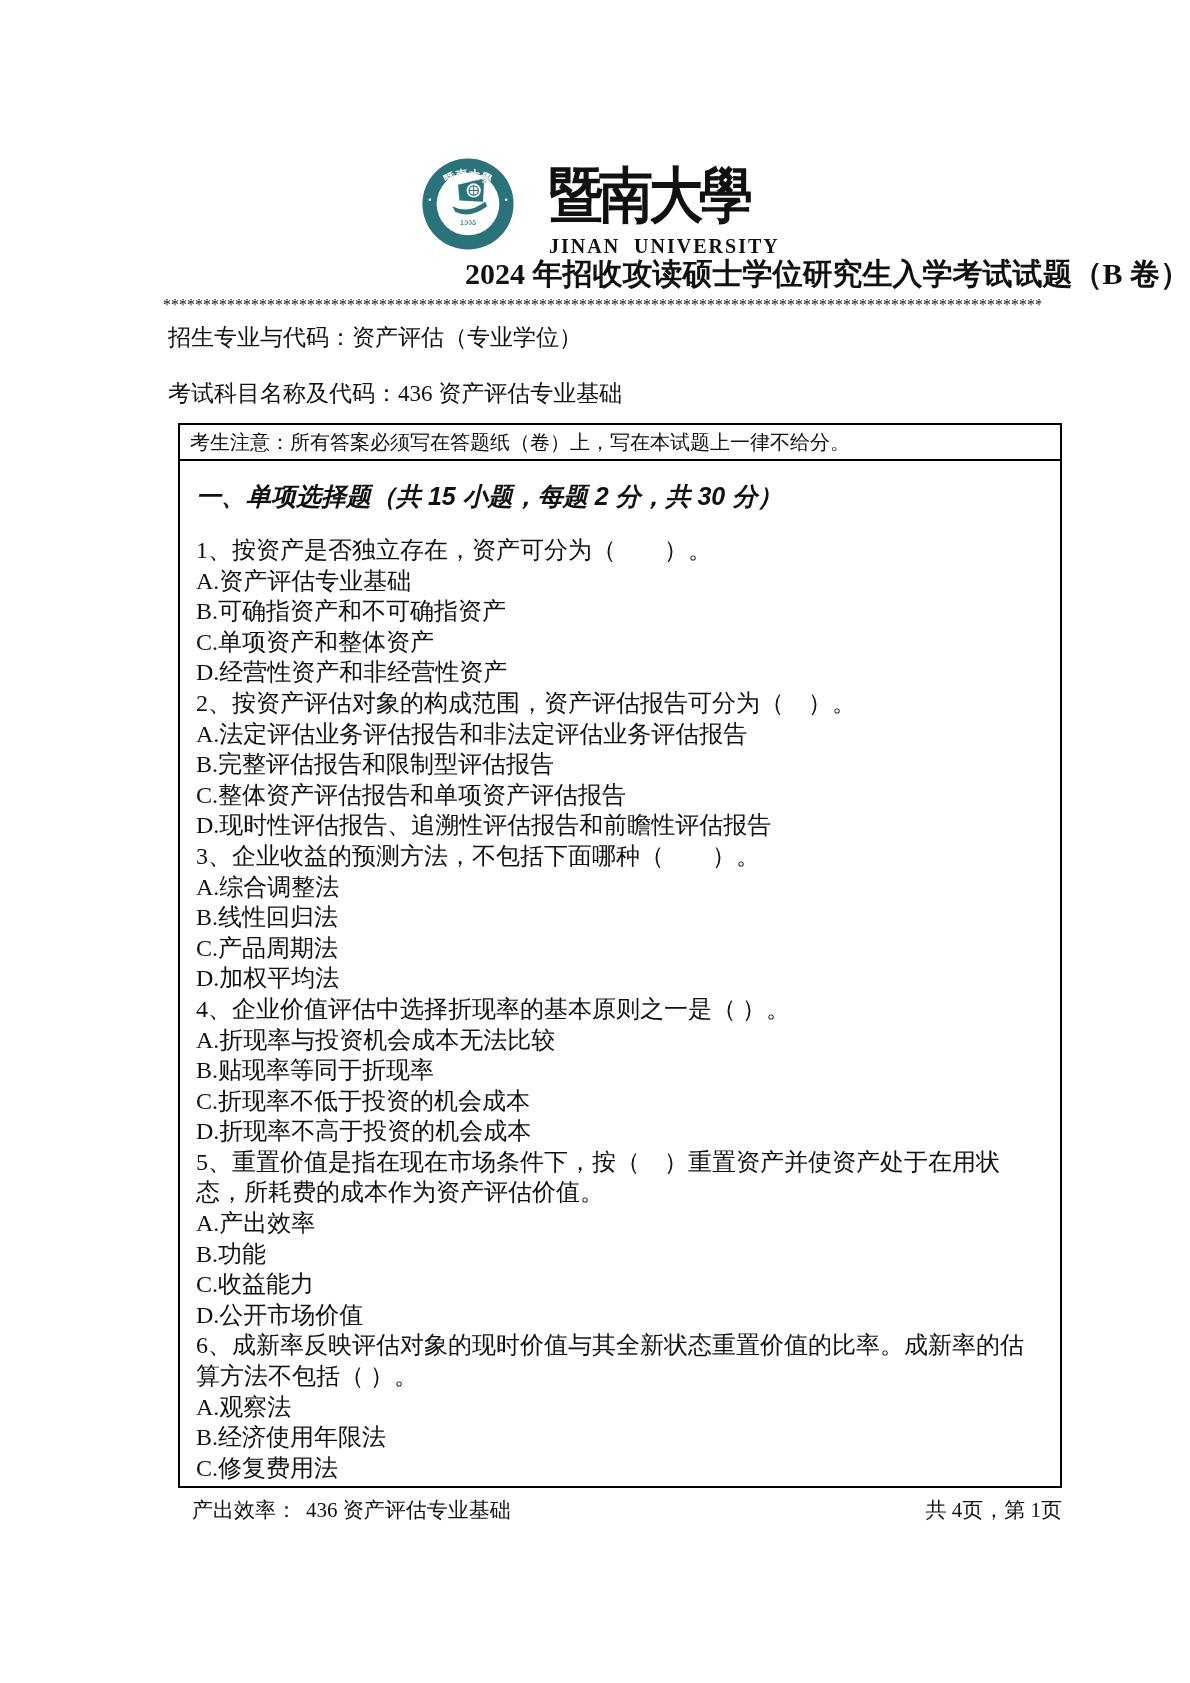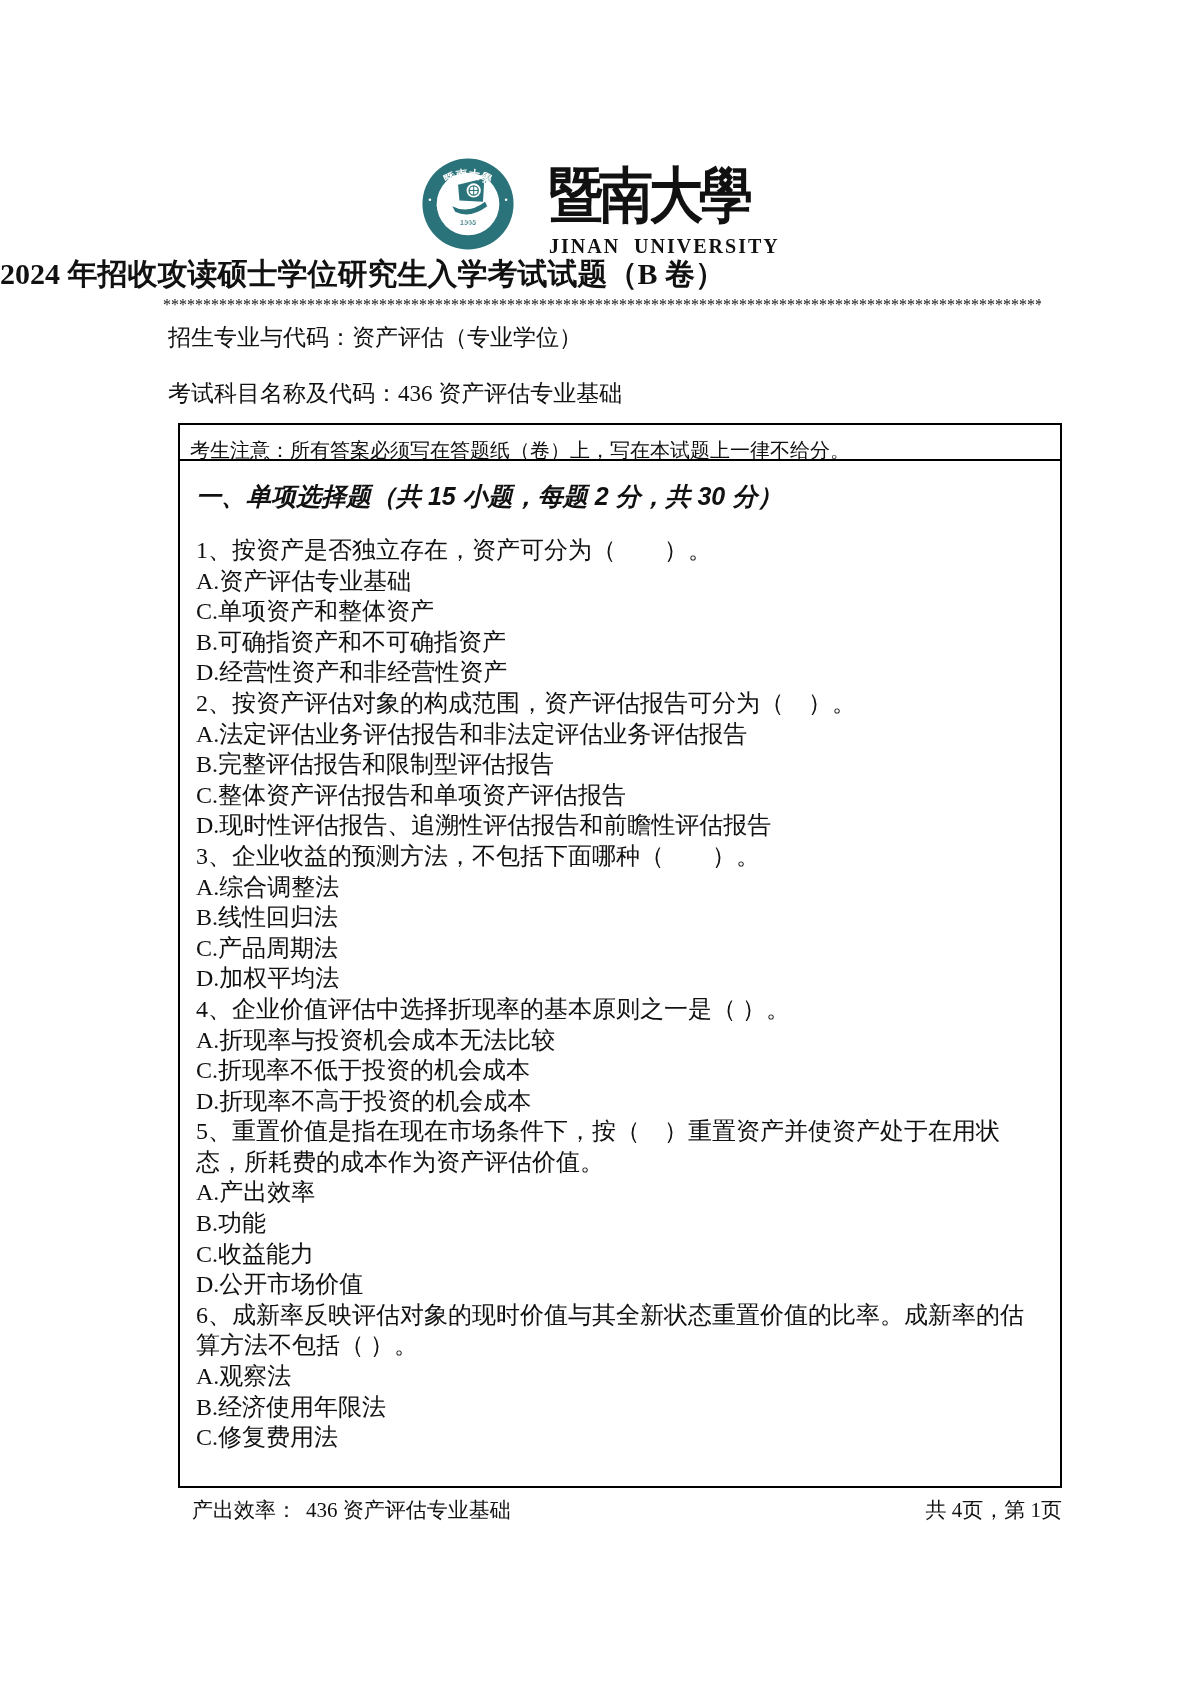--- a/index.html
+++ b/index.html
@@ -22,36 +22,36 @@
     white-space:nowrap;
   }
   .uni-en{
     margin-top:13px;
     font-size:20px;font-weight:bold;letter-spacing:2px;word-spacing:7px;
     white-space:nowrap;
   }
   
   .exam-title{
     position:absolute;left:0;top:254px;width:100%;
-    text-align:left;font-size:30px;font-weight:bold;
+    text-align:right;font-size:30px;font-weight:bold;
   }
   .stars{
     position:absolute;left:163px;top:296px;width:878px;height:22px;
     font-size:16px;white-space:nowrap;overflow:hidden;letter-spacing:0px;
   }
   .major-line{position:absolute;left:168px;top:322px;font-size:23px;}
   .subject-line{position:absolute;left:168px;top:378px;font-size:23px;}
   
   .exam-box{
     position:absolute;left:178px;top:423px;width:884px;height:1065px;
     border:2px solid #000;box-sizing:border-box;background:#fff;
   }
   .notice-row{
     height:36px;line-height:34px;border-bottom:2px solid #000;
-    padding:8px 10px;font-size:20px;box-sizing:border-box;
+    padding:0 10px;font-size:20px;box-sizing:border-box;
     white-space:nowrap;overflow:hidden;
   }
   .box-body{padding:20px 14px 0 16px;}
   .section-title{
     font-family:"Liberation Sans","DejaVu Sans",sans-serif;
     font-size:25px;font-weight:bold;line-height:30px;margin-bottom:24px;
     white-space:nowrap;
     font-style:italic;
   }
   .q-line{font-size:24px;line-height:30.6px;}
@@ -104,35 +104,36 @@
 
   <div class="subject-line">考试科目名称及代码：436 资产评估专业基础</div>
 
   <div class="exam-box">
     <div class="notice-row">考生注意：所有答案必须写在答题纸（卷）上，写在本试题上一律不给分。</div>
     <div class="box-body">
       <div class="section-title">一、单项选择题（共 15 小题，每题 2 分，共 30 分）</div>
       <div id="question-list">
           <div class="q-line q-stem">1、按资产是否独立存在，资产可分为（　　）。</div>
           <div class="q-line q-option">A.资产评估专业基础</div>
+          <div class="q-line q-option">B.可确指资产和不可确指资产</div>
           <div class="q-line q-option">C.单项资产和整体资产</div>
-          <div class="q-line q-option">B.可确指资产和不可确指资产</div>
           <div class="q-line q-option">D.经营性资产和非经营性资产</div>
           <div class="q-line q-stem">2、按资产评估对象的构成范围，资产评估报告可分为（　）。</div>
           <div class="q-line q-option">A.法定评估业务评估报告和非法定评估业务评估报告</div>
           <div class="q-line q-option">B.完整评估报告和限制型评估报告</div>
           <div class="q-line q-option">C.整体资产评估报告和单项资产评估报告</div>
           <div class="q-line q-option">D.现时性评估报告、追溯性评估报告和前瞻性评估报告</div>
           <div class="q-line q-stem">3、企业收益的预测方法，不包括下面哪种（　　）。</div>
           <div class="q-line q-option">A.综合调整法</div>
           <div class="q-line q-option">B.线性回归法</div>
           <div class="q-line q-option">C.产品周期法</div>
           <div class="q-line q-option">D.加权平均法</div>
           <div class="q-line q-stem">4、企业价值评估中选择折现率的基本原则之一是（ ）。</div>
           <div class="q-line q-option">A.折现率与投资机会成本无法比较</div>
+          <div class="q-line q-option">B.贴现率等同于折现率</div>
           <div class="q-line q-option">C.折现率不低于投资的机会成本</div>
           <div class="q-line q-option">D.折现率不高于投资的机会成本</div>
           <div class="q-line q-stem">5、重置价值是指在现在市场条件下，按（　）重置资产并使资产处于在用状态，所耗费的成本作为资产评估价值。</div>
           <div class="q-line q-option">A.产出效率</div>
           <div class="q-line q-option">B.功能</div>
           <div class="q-line q-option">C.收益能力</div>
           <div class="q-line q-option">D.公开市场价值</div>
           <div class="q-line q-stem">6、成新率反映评估对象的现时价值与其全新状态重置价值的比率。成新率的估算方法不包括（ ）。</div>
           <div class="q-line q-option">A.观察法</div>
           <div class="q-line q-option">B.经济使用年限法</div>

